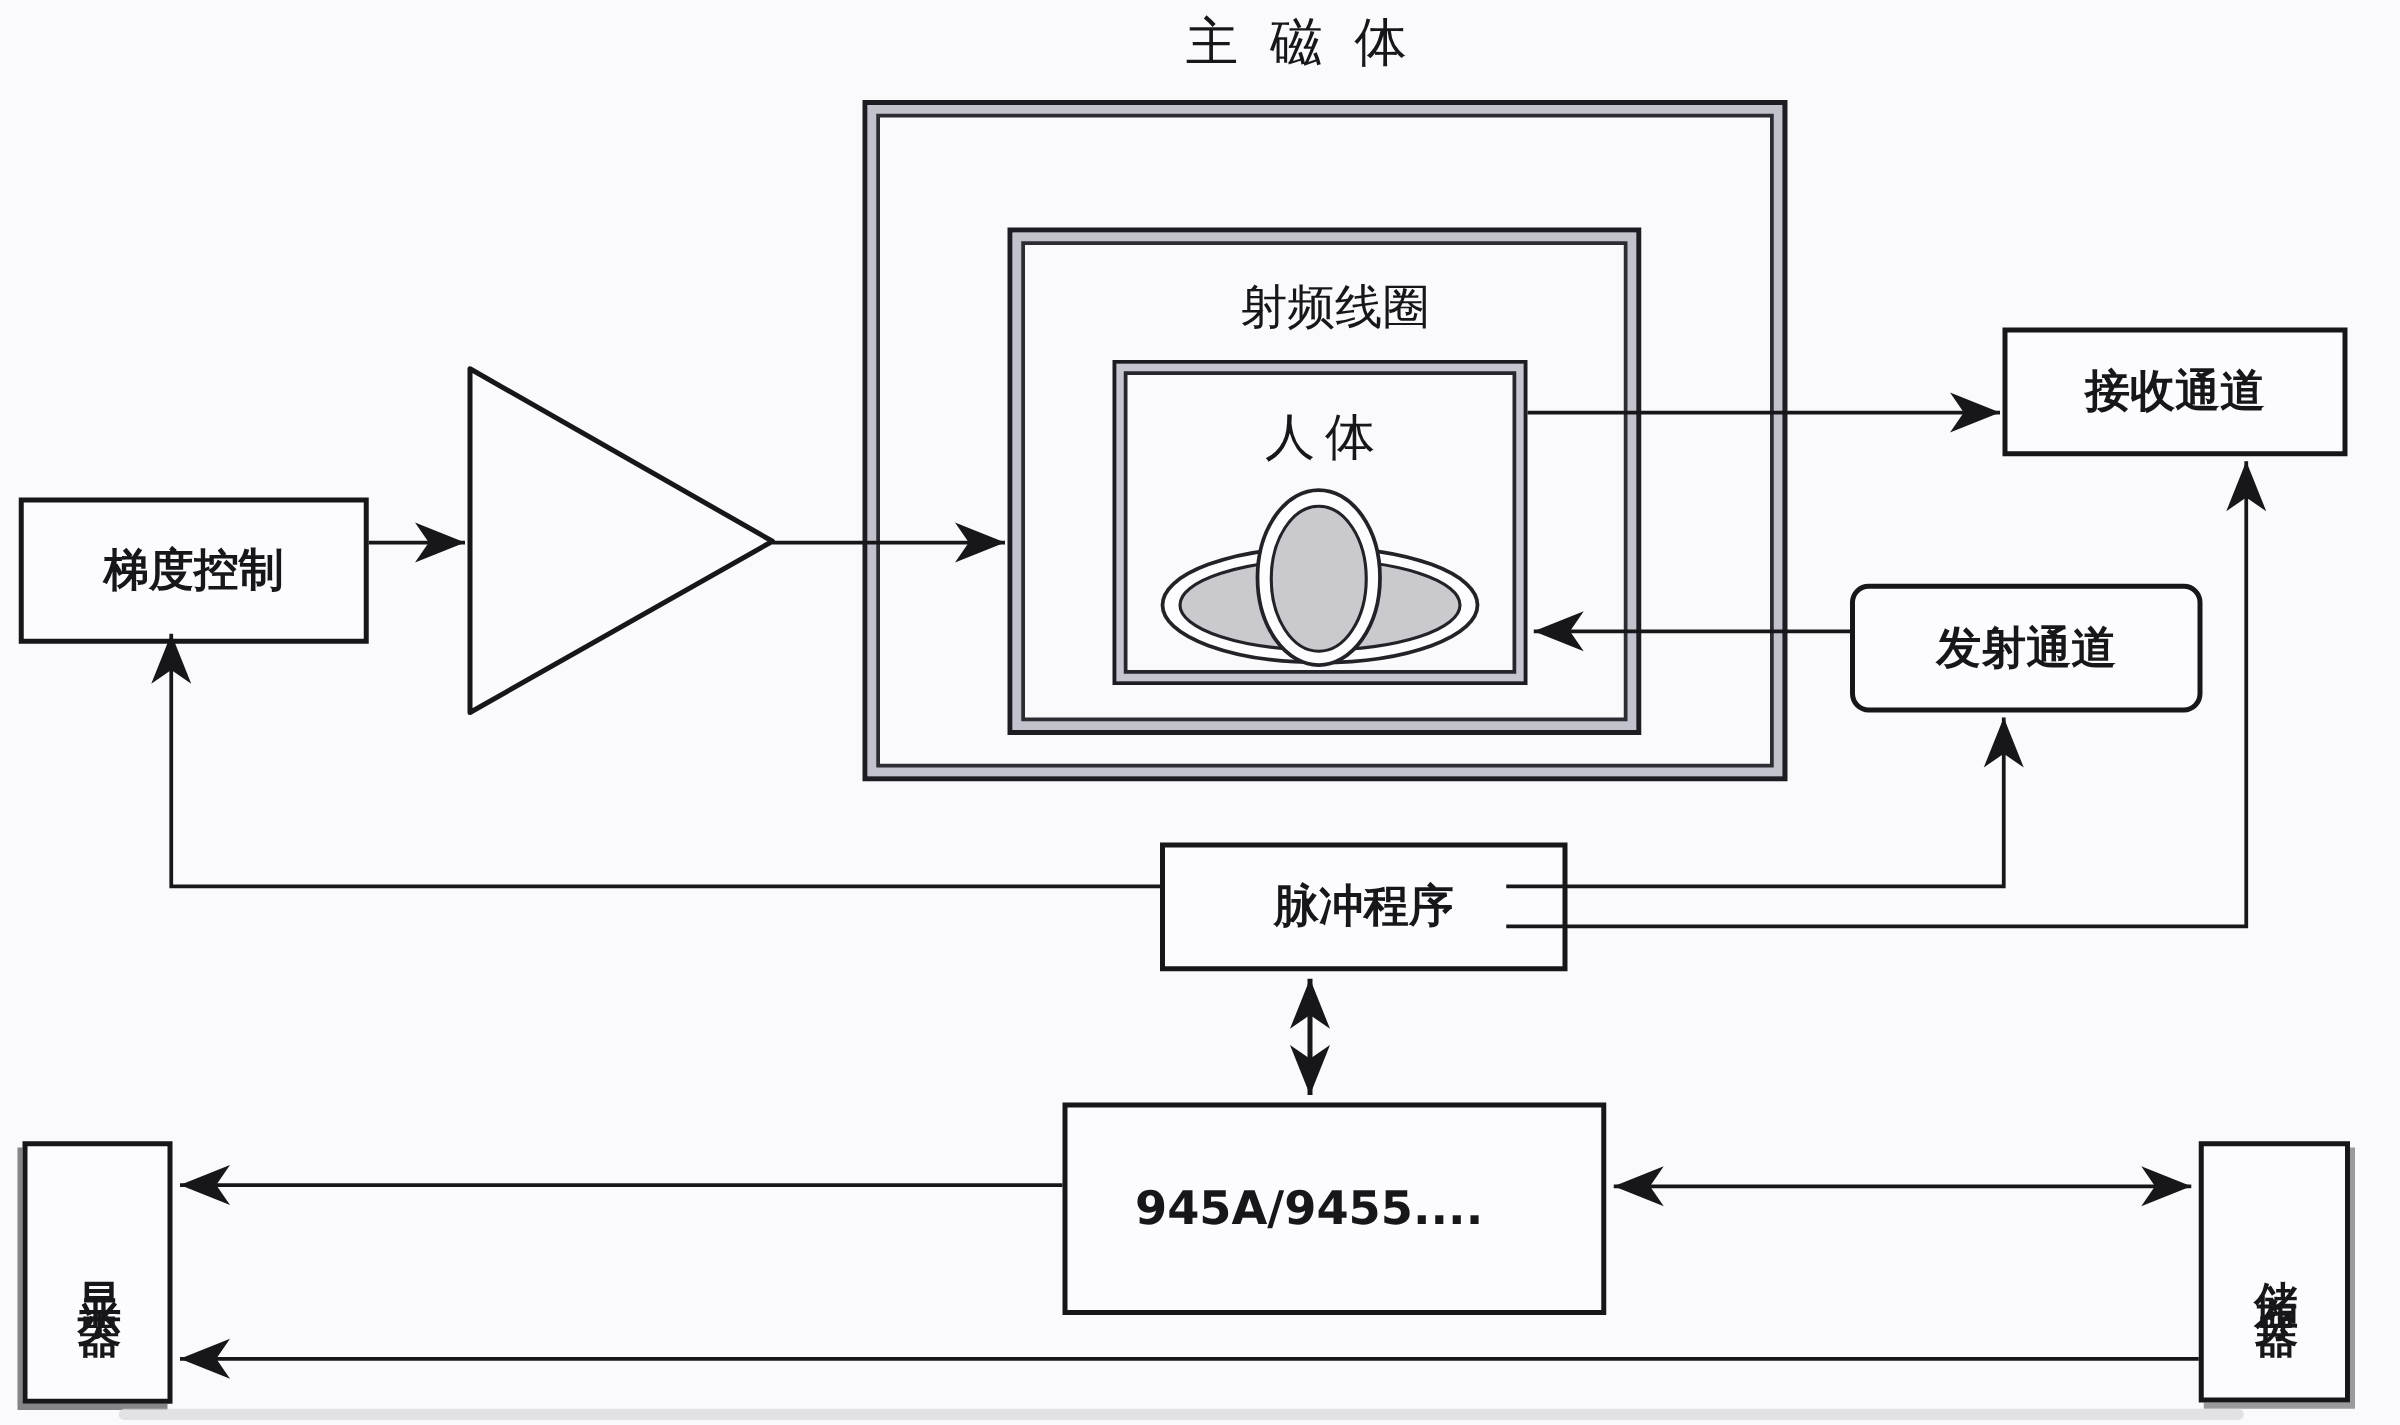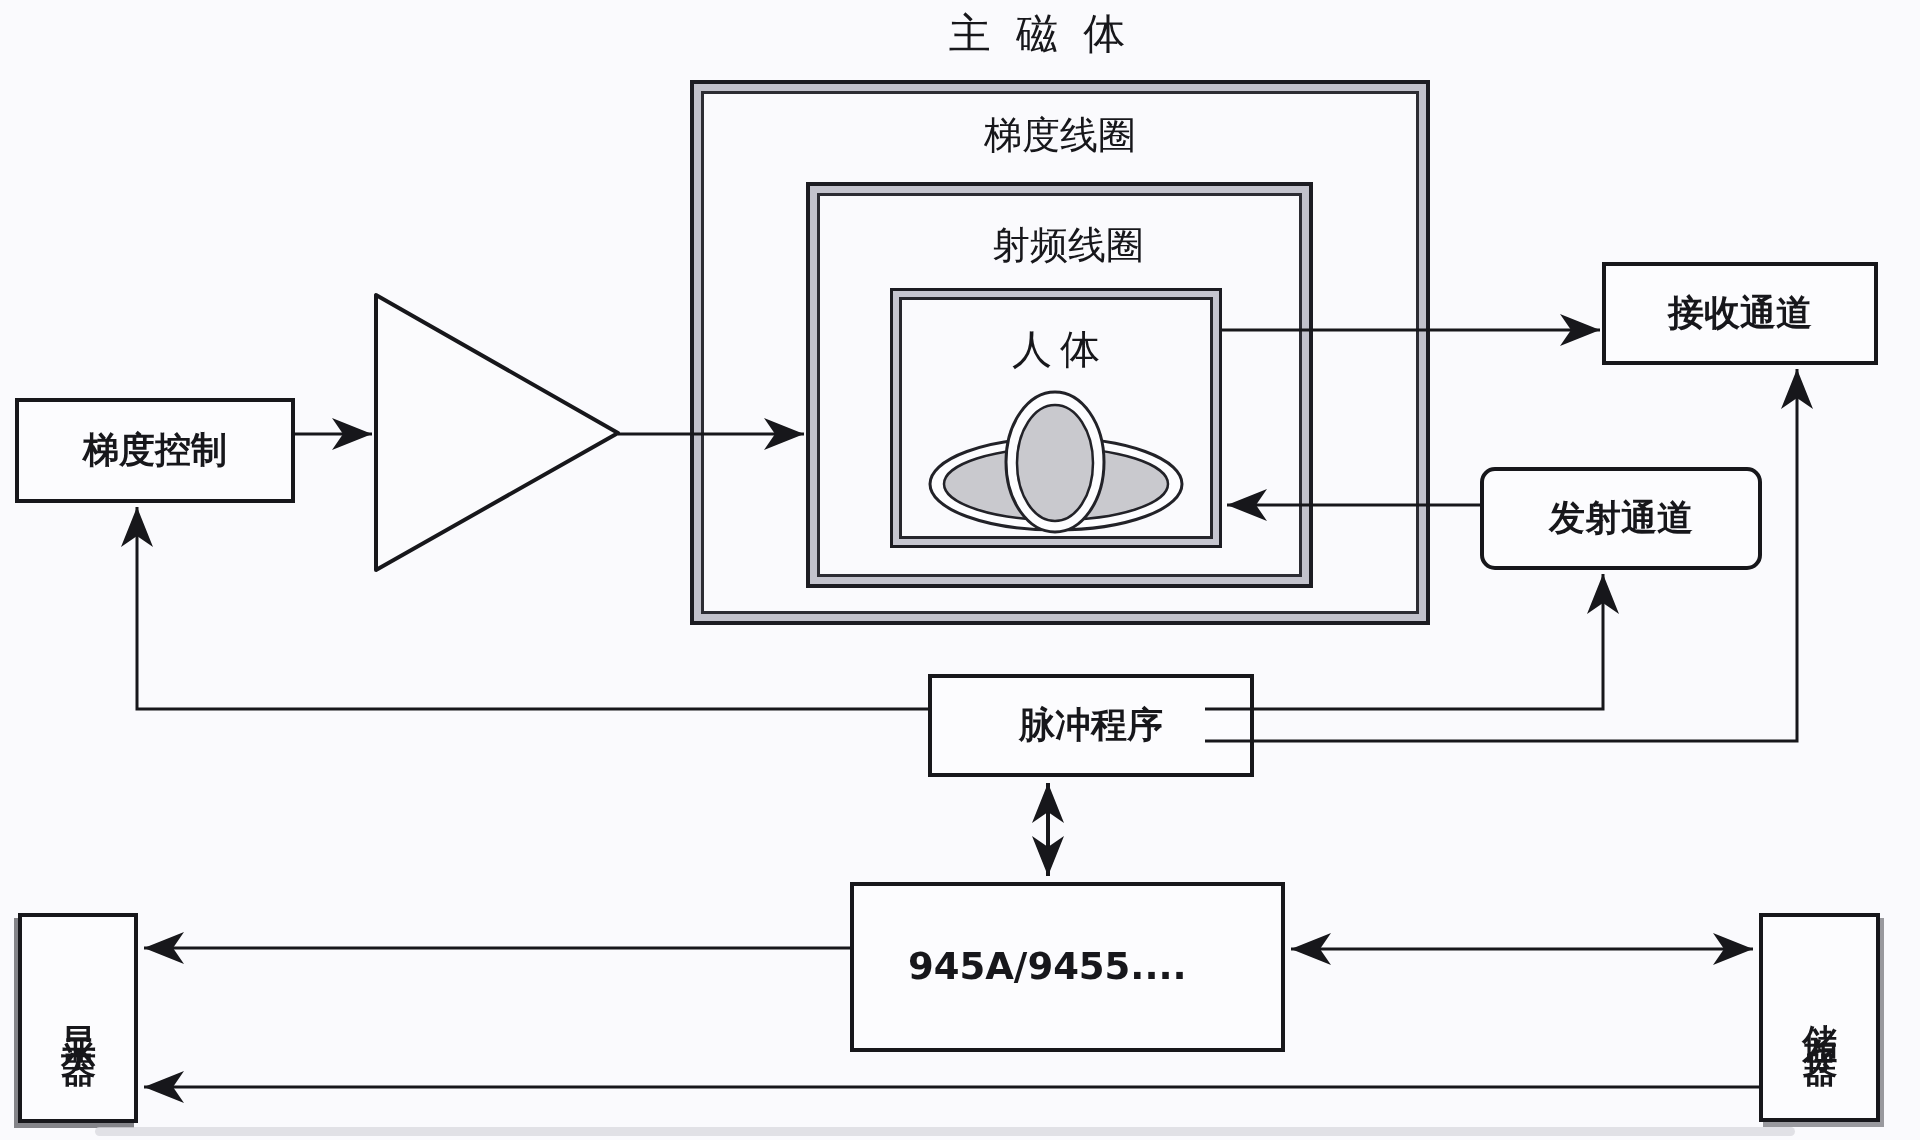--- a/index.html
+++ b/index.html
@@ -41,29 +41,28 @@
   }
 </style>
 </head>
 <body>
 
 <div class="canvas">
 
   <div class="lbl" style="left:840px;top:6px;width:400px;font-size:42px;letter-spacing:6px;">主 磁 体</div>
 
   <div class="coilbox" style="left:690px;top:80px;width:740px;height:545px;"></div>
-  <div class="lbl" style="left:910px;top:110px;width:300px;font-size:38px;">梯度线圈</div>
 
   <div class="coilbox" style="left:806px;top:182px;width:507px;height:406px;"></div>
   <div class="lbl" style="left:918px;top:220px;width:300px;font-size:38px;">射频线圈</div>
 
   <div class="coilbox inner3" style="left:890px;top:288px;width:332px;height:260px;"></div>
   <div class="lbl" style="left:960px;top:322px;width:200px;font-size:40px;letter-spacing:8px;">人体</div>
 
-  <div class="box" style="left:15px;top:398px;width:280px;height:105px;font-size:36px;">
+  <div class="box" style="left:15px;top:398px;width:280px;height:117px;font-size:36px;">
     <span>梯度控制</span>
   </div>
 
   <div class="lbl two-line" style="left:380px;top:382px;width:150px;font-size:36px;line-height:1.55;display:flex;flex-direction:column;">
     <span>梯度</span>
     <span>驱动</span>
   </div>
 
   <div class="box" style="left:1602px;top:262px;width:276px;height:103px;font-size:36px;">
     <span>接收通道</span>

